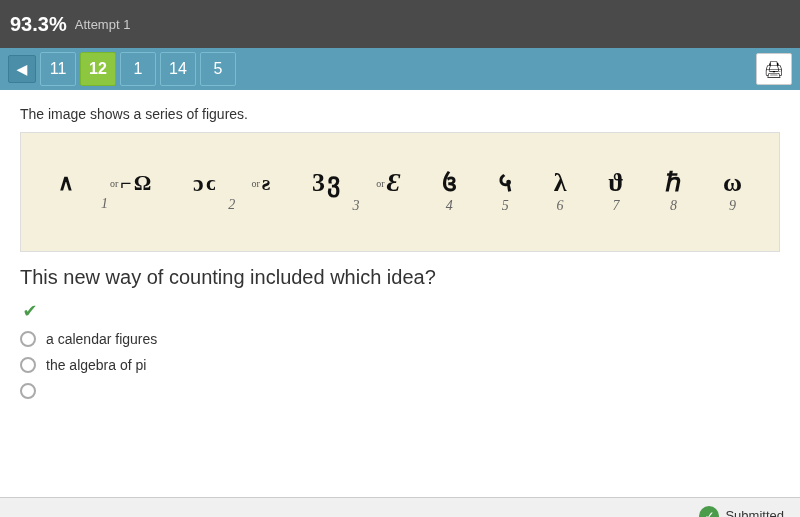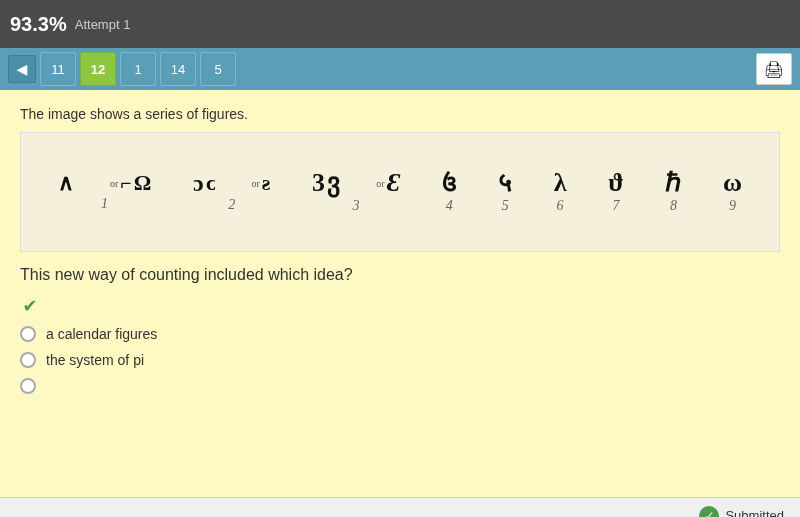--- a/index.html
+++ b/index.html
@@ -56,21 +56,21 @@
     .nav-btn {
       background: #5a9eb8;
       border: 1px solid #7abbd0;
       color: white;
       width: 36px;
       height: 34px;
       display: flex;
       align-items: center;
       justify-content: center;
       cursor: pointer;
-      font-size: 13px;
+      font-size: 16px;
       border-radius: 2px;
     }
     .nav-btn.active {
       background: #8dc63f;
       border: 1px solid #7ab52e;
       color: white;
       font-weight: bold;
     }
     .nav-spacer {
       flex: 1;
@@ -82,21 +82,21 @@
       height: 32px;
       display: flex;
       align-items: center;
       justify-content: center;
       cursor: pointer;
       border-radius: 2px;
     }
 
     
     .main-content {
-      background: #fef9c3;
+      background: #ffffff;
       margin: 0;
       padding: 16px 20px;
       height: calc(517px - 32px - 42px - 36px);
       overflow-y: auto;
       position: relative;
     }
 
     .question-intro {
       font-size: 14px;
       color: #333;
@@ -110,21 +110,21 @@
       height: 120px;
       display: flex;
       align-items: center;
       justify-content: center;
       margin-bottom: 14px;
       position: relative;
       overflow: hidden;
     }
 
     .question-text {
-      font-size: 16px;
+      font-size: 20px;
       color: #333;
       margin-bottom: 12px;
     }
 
     .options-list {
       list-style: none;
       display: flex;
       flex-direction: column;
       gap: 10px;
     }
@@ -341,21 +341,21 @@
       <div class="option-checkmark">✔</div>
     </li>
 
     <li class="option-item">
       <div class="option-radio"></div>
       <span>a calendar figures</span>
     </li>
 
     <li class="option-item">
       <div class="option-radio"></div>
-      <span>the system of pi</span>
+      <span>the algebra of pi</span>
     </li>
 
     <li class="option-item">
       <div class="option-radio"></div>
     </li>
   </ul>
 
 </div>
 
 <div class="footer-bar">

